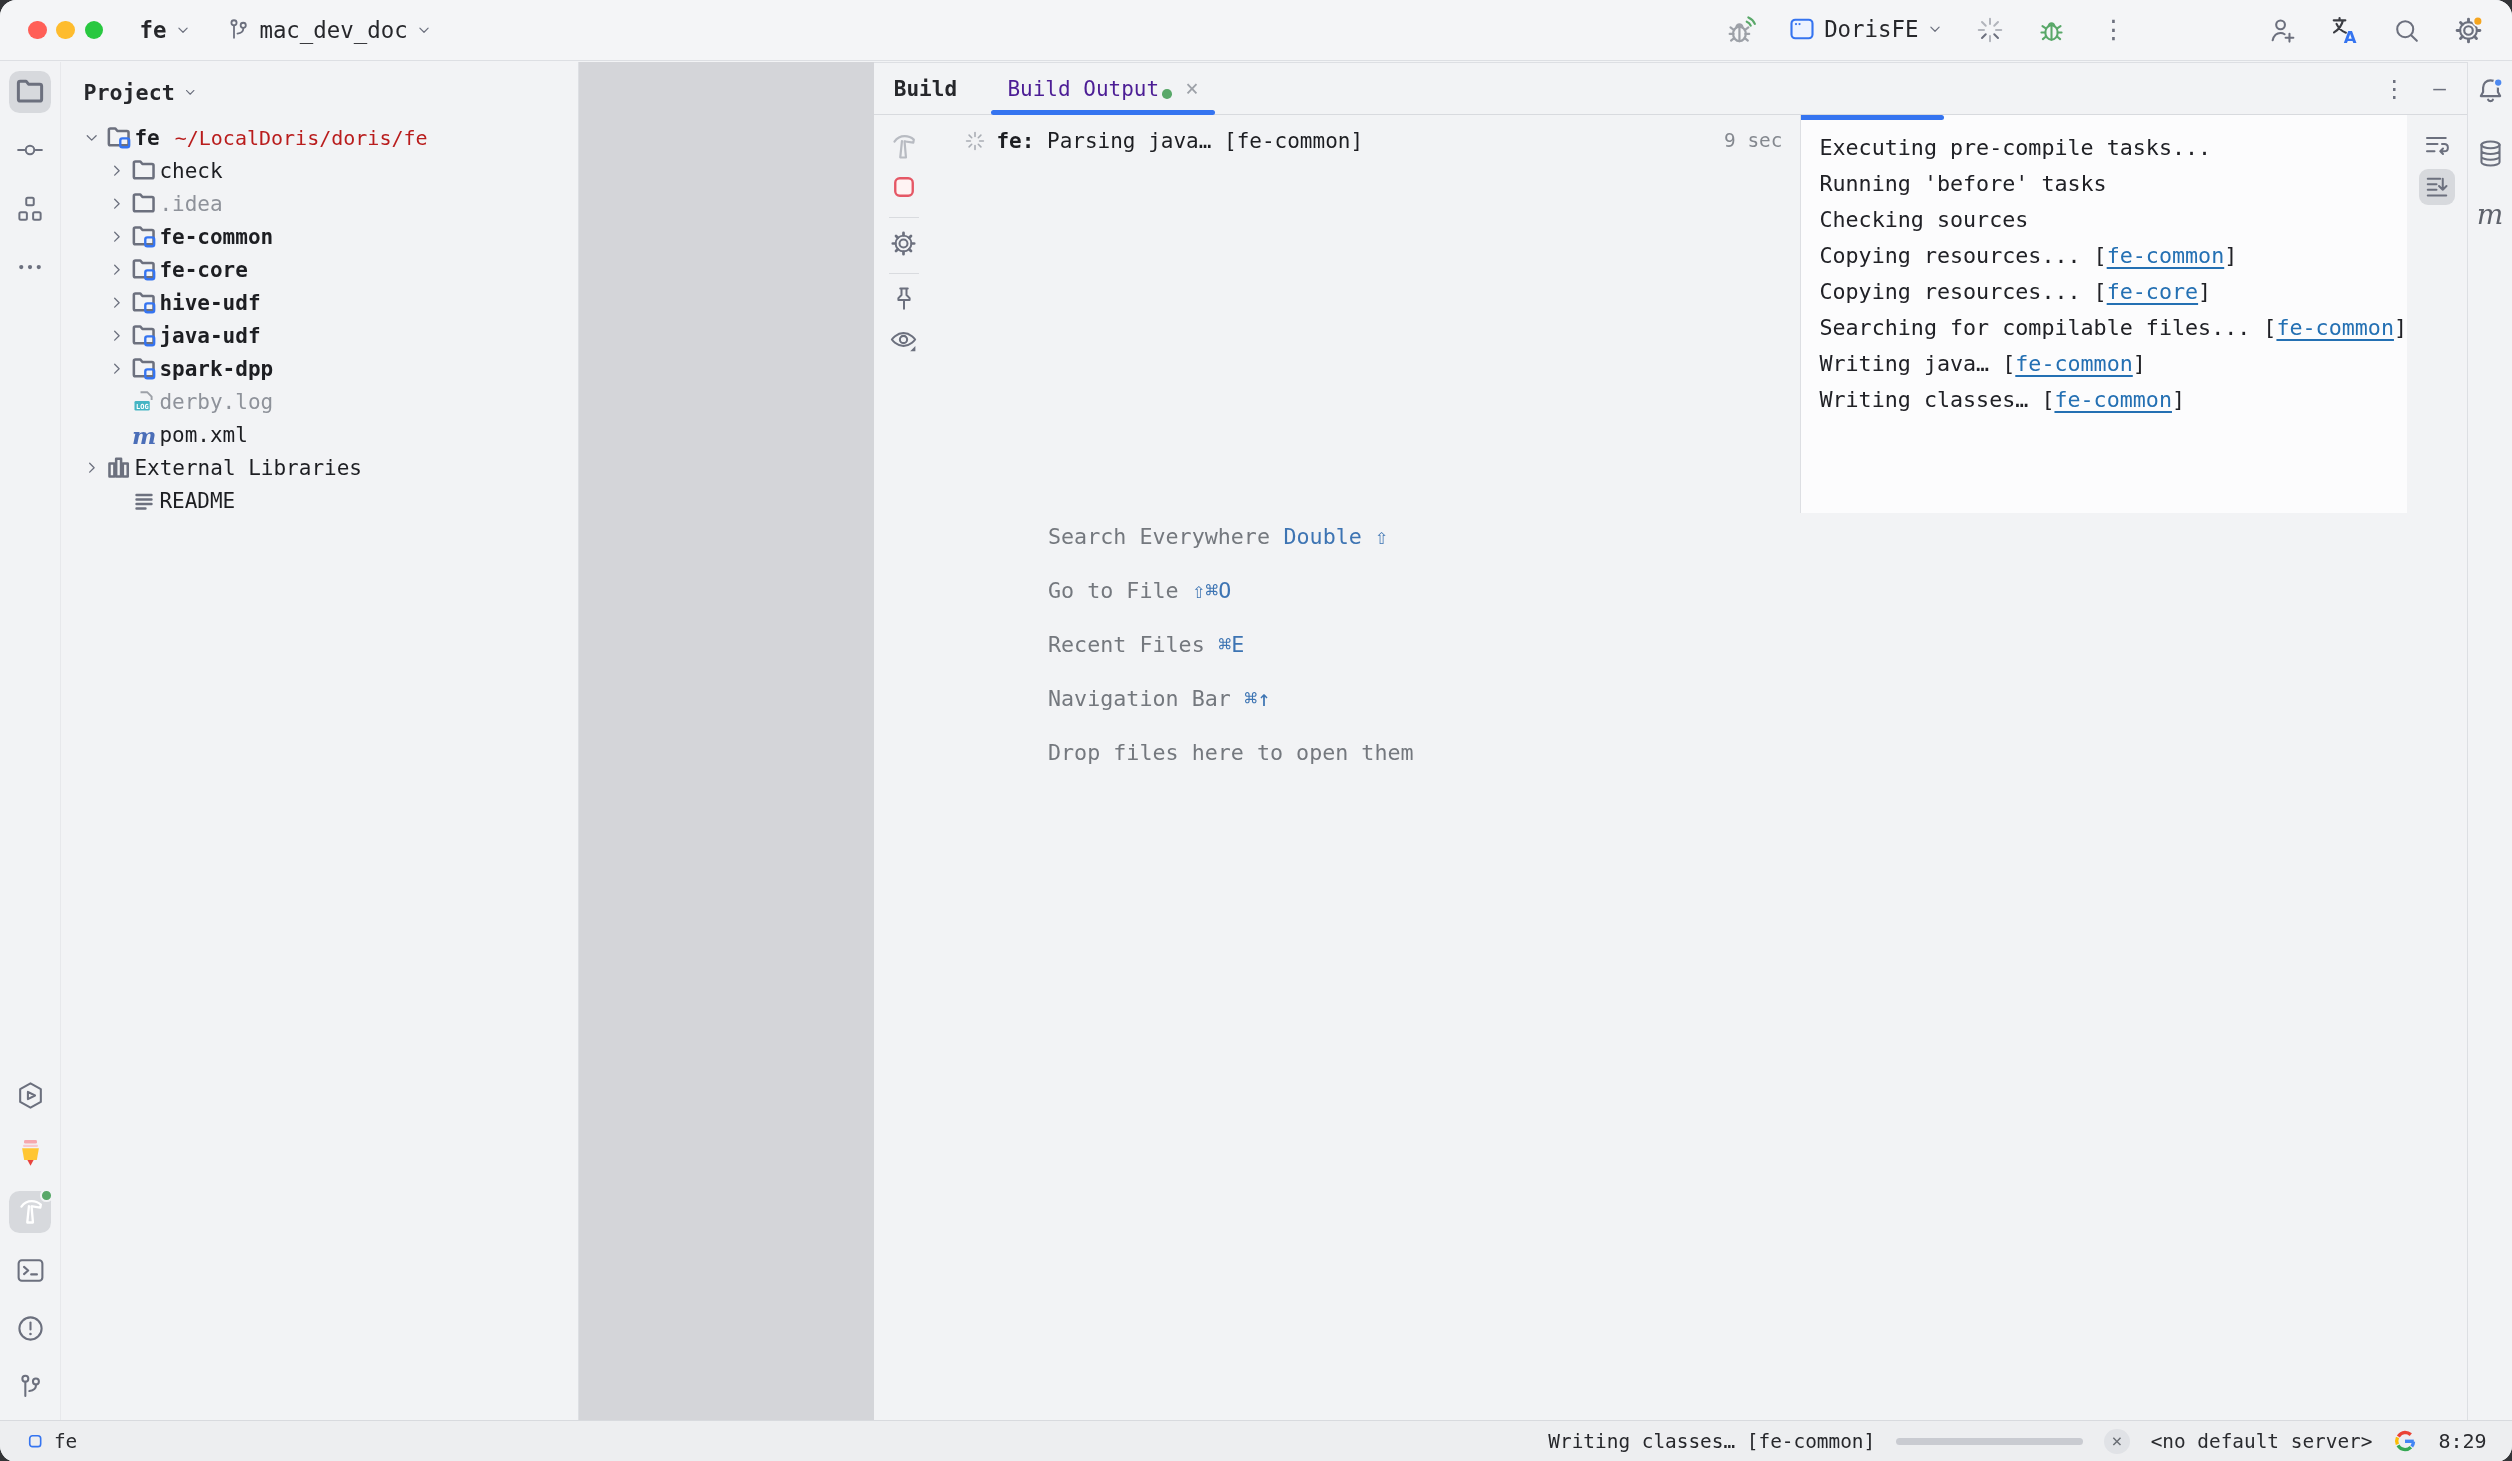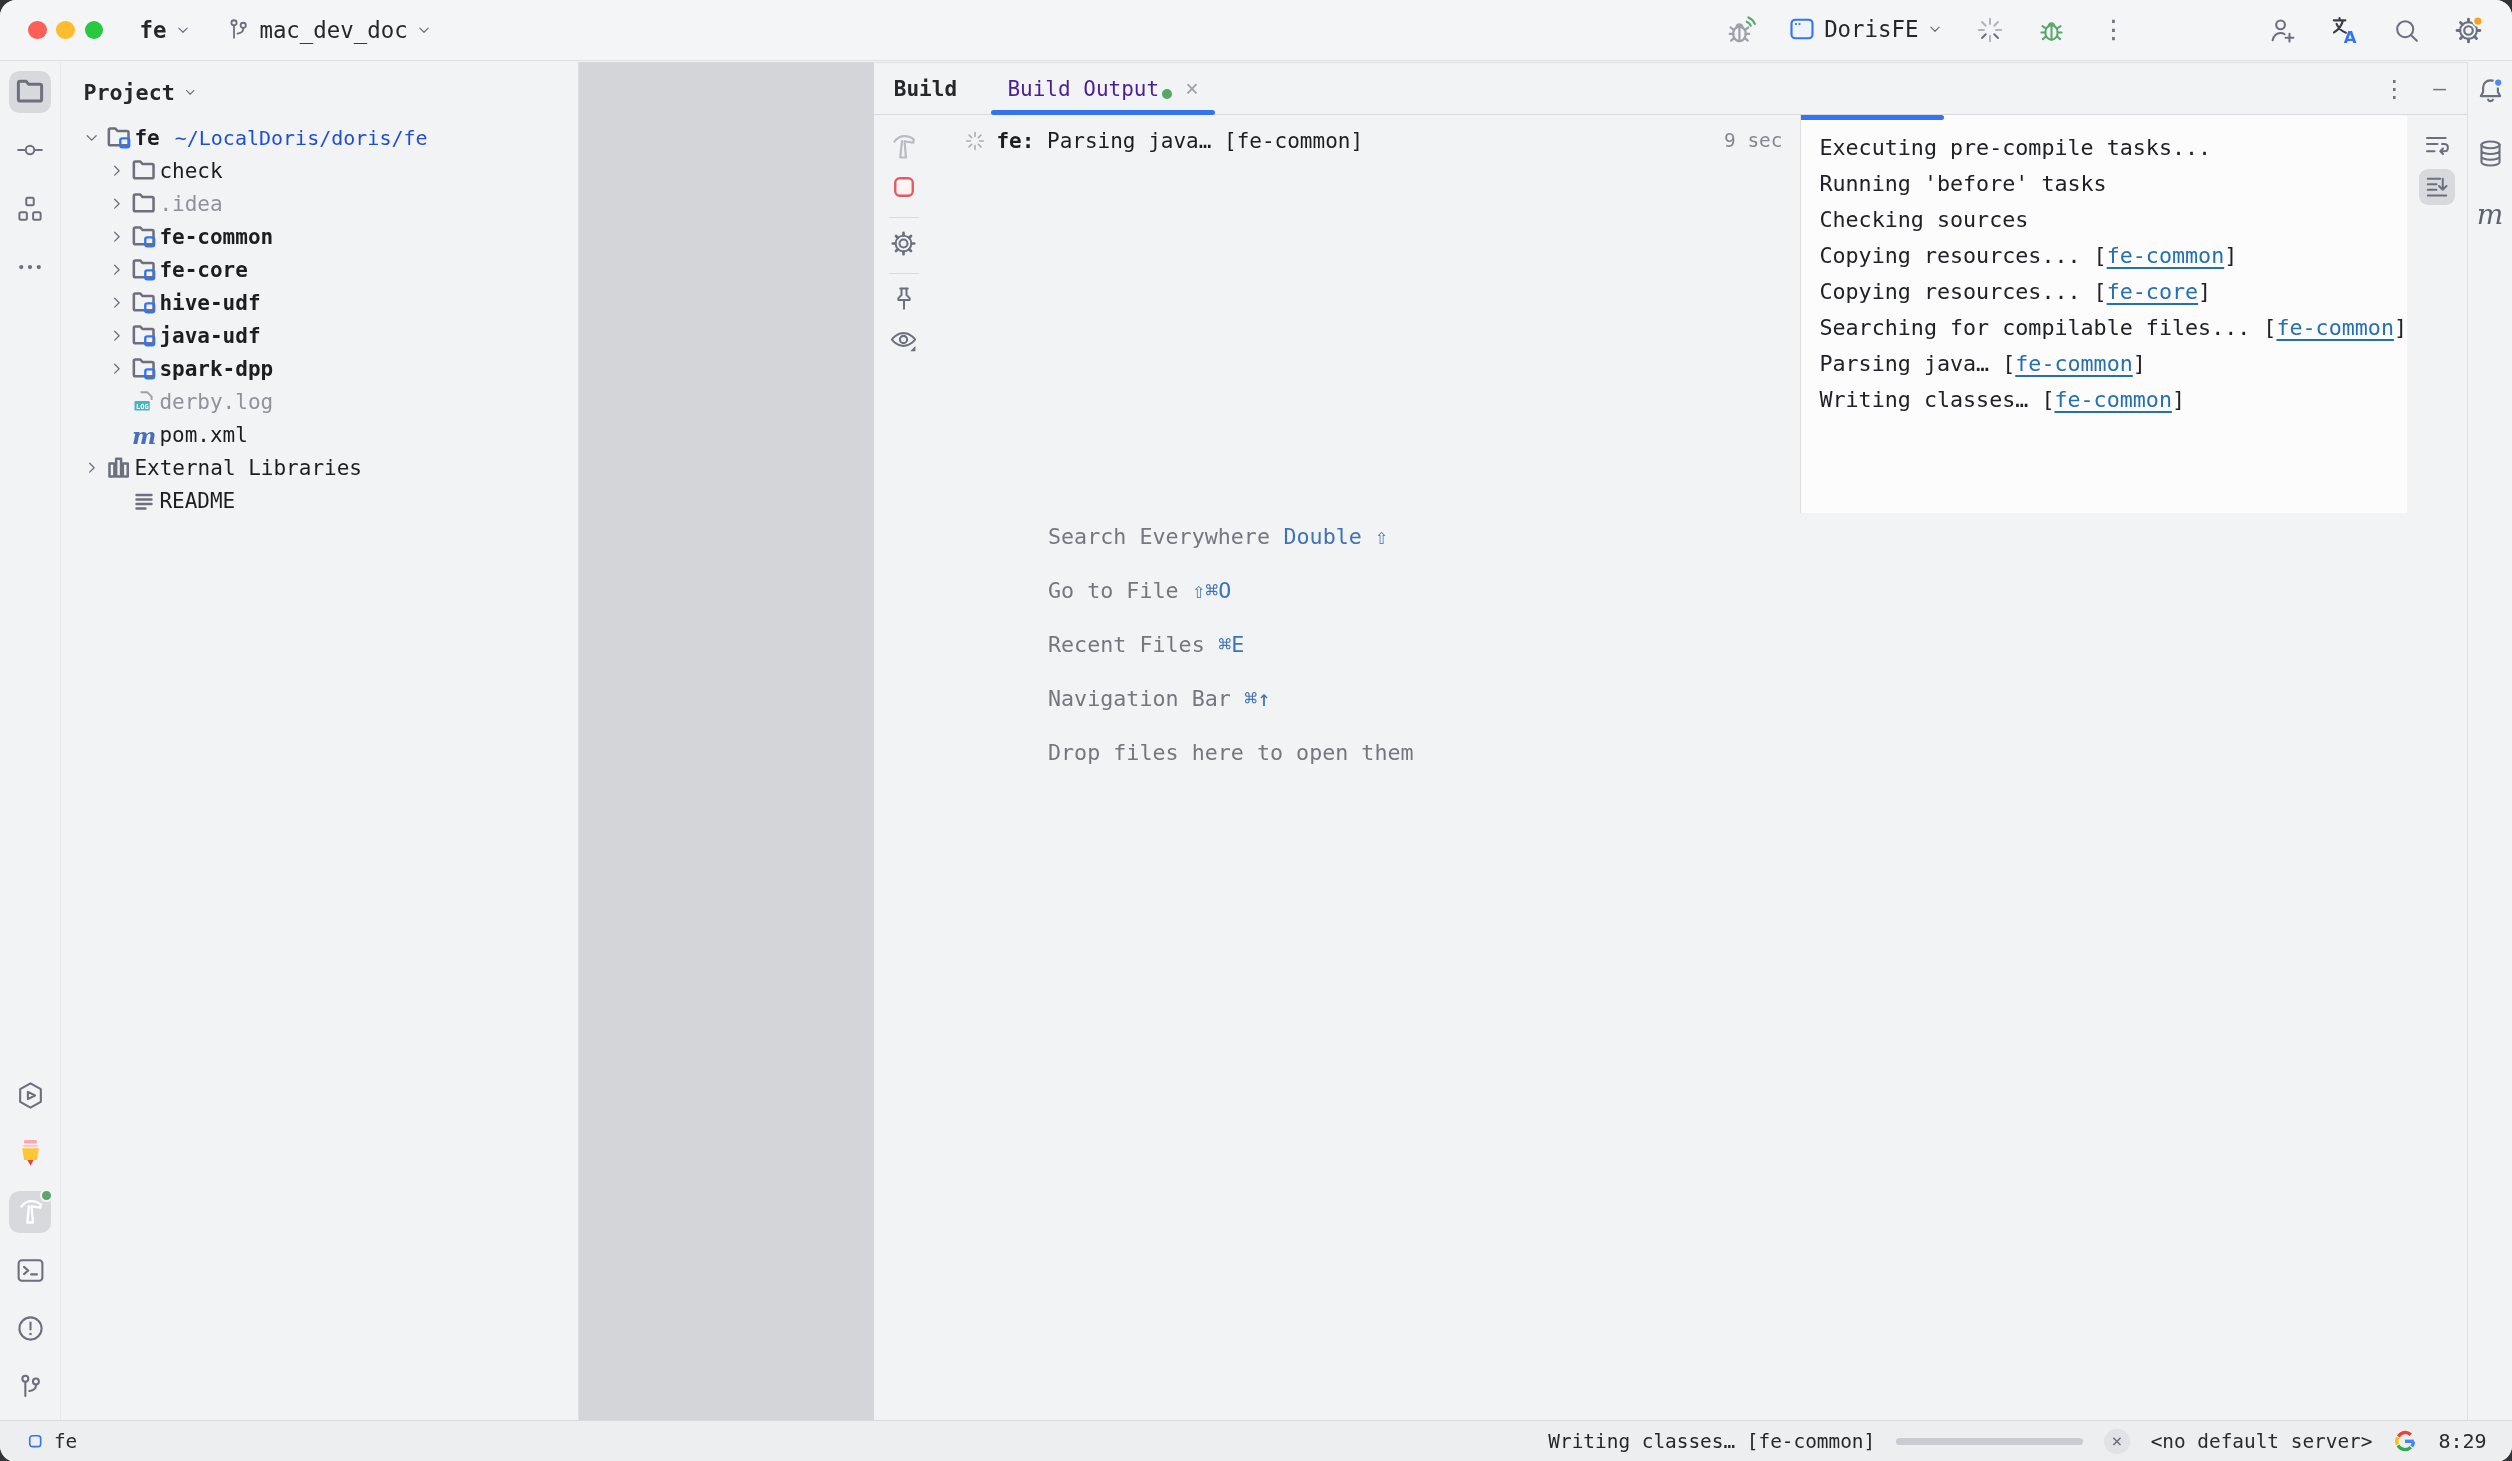--- a/index.html
+++ b/index.html
@@ -37,21 +37,21 @@
   .ppanel{width:518px;background:var(--panel);border-right:0.7px solid var(--border);overflow:hidden;}
   .phead{display:flex;align-items:center;gap:7.5px;padding:18px 0 7.5px 22.4px;}
   .ptitle{font-size:21.7px;font-weight:700;color:#26272B;}
   .tree{margin-top:9px;}
   .trow{display:flex;align-items:center;height:33px;padding-left:18px;font-size:21px;color:var(--txt);white-space:nowrap;cursor:default;}
   .trow.lvl1{padding-left:43px;}
   .chev{width:25.4px;height:22.4px;display:flex;align-items:center;justify-content:center;flex:none;}
   .ticon{width:27px;height:27px;display:flex;align-items:center;justify-content:flex-end;flex:none;margin-right:3px;position:relative;}
   .tlabel{color:var(--txt);}
   .trow.dim .tlabel{color:var(--tgray);}
-  .tpath{margin-left:15px;font-size:20px;color:#1d4ed8;}
+  .tpath{margin-left:15px;font-size:20px;color:#b91c1c;}
   .mvn{font-family:"DejaVu Serif","Liberation Serif",serif;font-style:italic;font-weight:700;color:#4B6EB8;font-size:23px;line-height:1;}
   
   .center{flex:1;display:flex;flex-direction:row;min-width:0;}
   .editor{flex:1;background:var(--editor);position:relative;}
   .hints{position:absolute;left:469px;top:447px;}
   .hint-row{height:54px;display:flex;align-items:center;font-size:21.7px;color:#74787E;white-space:pre;}
   .hkey{color:var(--hintblue);margin-left:13.5px;font-weight:500;}
   
   .bpanel{height:451px;background:var(--panel);border-top:0.7px solid var(--border);display:flex;flex-direction:column;}
   .bphead{height:52px;display:flex;align-items:center;padding:0 21px 0 19.4px;border-bottom:0.7px solid var(--border2);position:relative;}
@@ -521,21 +521,21 @@
             </div>
           </div>
           <div class="bout">
             <div class="bprogress" style="width:143px"></div>
             <div class="oline"><span>Executing pre-compile tasks...</span><a class="olink"></a><span></span></div>
             <div class="oline"><span>Running 'before' tasks</span><a class="olink"></a><span></span></div>
             <div class="oline"><span>Checking sources</span><a class="olink"></a><span></span></div>
             <div class="oline"><span>Copying resources... [</span><a class="olink">fe-common</a><span>]</span></div>
             <div class="oline"><span>Copying resources... [</span><a class="olink">fe-core</a><span>]</span></div>
             <div class="oline"><span>Searching for compilable files... [</span><a class="olink">fe-common</a><span>]</span></div>
-            <div class="oline"><span>Parsing java… [</span><a class="olink">fe-common</a><span>]</span></div>
+            <div class="oline"><span>Writing java… [</span><a class="olink">fe-common</a><span>]</span></div>
             <div class="oline"><span>Writing classes… [</span><a class="olink">fe-common</a><span>]</span></div>
           </div>
           <div class="oicons">
             <span class="oicon">
               <svg class="ics" width="30" height="30" viewBox="0 0 24 24">
                   <path d="M4 6.4h15M4 11.2h8.4M16 11.2h1.8c1.7 0 2.9 1.2 2.9 2.9s-1.2 2.9-2.9 2.9h-3.2M16.8 14.8 14.6 17l2.2 2.2M4 16.9h6"></path>
                 </svg>
             </span>
             <span class="oicon sel">
               <svg class="ics" width="30" height="30" viewBox="0 0 24 24">

